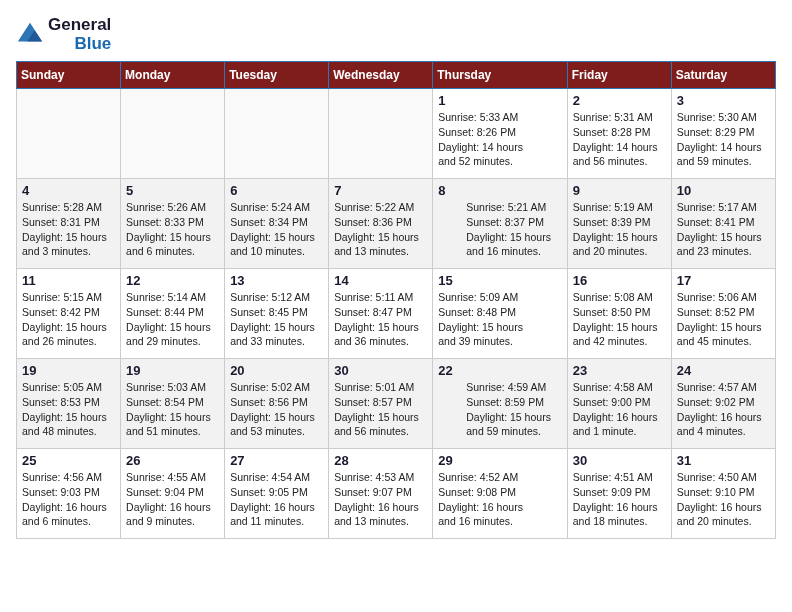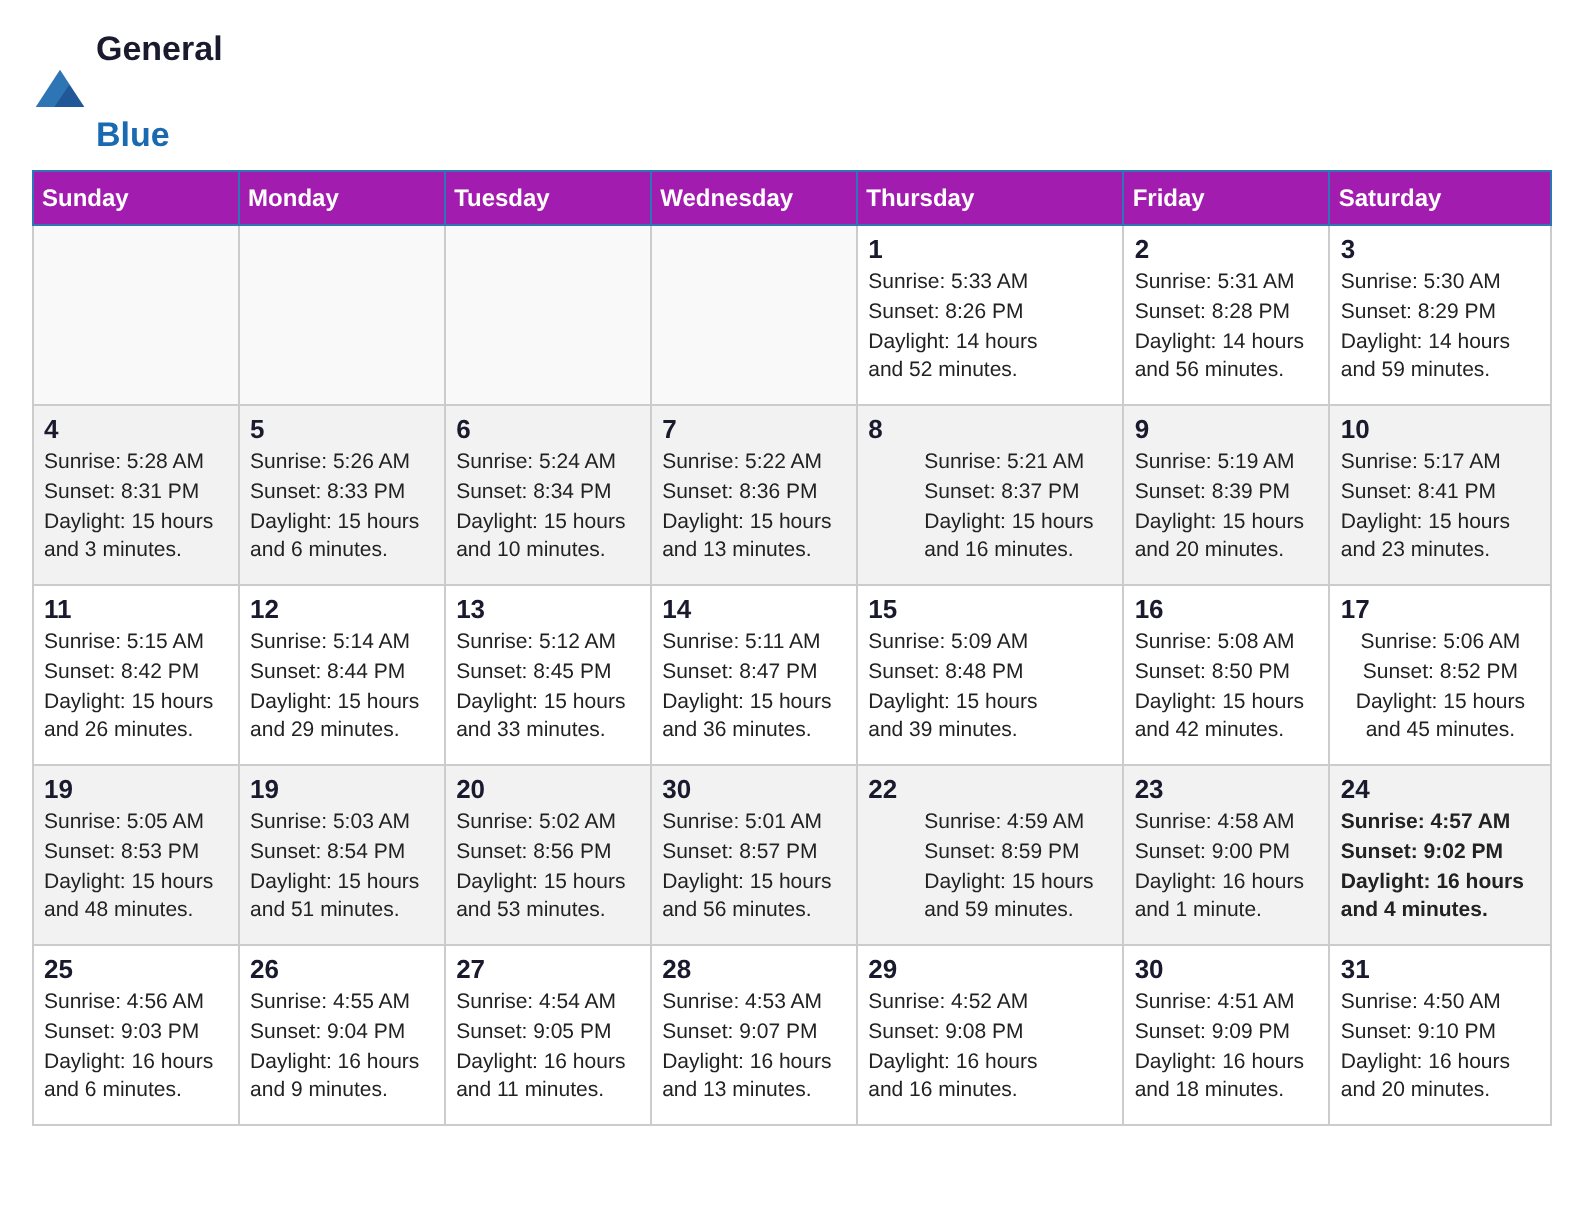--- a/index.html
+++ b/index.html
@@ -18,21 +18,20 @@
     }
     .logo {
       display: flex;
       align-items: center;
       gap: 4px;
     }
     .logo-text {
       display: flex;
       flex-direction: column;
       line-height: 1.1;
-      gap: 24px;
     }
     .logo-icon {
       width: 28px;
       height: 28px;
     }
     .title-block {
       text-align: right;
     }
     .main-title {
       font-size: 36px;
@@ -42,21 +41,21 @@
     .subtitle {
       font-size: 16px;
       color: #333;
     }
     table {
       width: 100%;
       border-collapse: collapse;
       font-size: 11px;
     }
     thead tr {
-      background-color: #a21caf;
+      background-color: #7f1d1d;
       color: #fff;
     }
     thead th {
       padding: 6px 4px;
       text-align: left;
       font-size: 12px;
       font-weight: bold;
       border: 1px solid #2e75b6;
     }
     tbody tr {
@@ -93,21 +92,21 @@
 <body>
 
 <div class="header">
   <div class="logo">
     <svg class="logo-icon" viewBox="0 0 30 30" xmlns="http://www.w3.org/2000/svg">
       <polygon points="15,2 28,22 2,22" fill="#2e75b6"></polygon>
       <polygon points="20,10 28,22 12,22" fill="#1a4a8a" opacity="0.7"></polygon>
     </svg>
     <div class="logo-text">
       <span style="font-size:17px;font-weight:bold;color:#1a1a2e;line-height:1.1;">General</span>
-      <span style="font-size:17px;font-weight:bold;color:#1a6ab1;line-height:1.1;">Blue</span>
+      <span style="font-size:17px;font-weight:bold;color:#1a6ab1;line-height:1.1;text-align:right;">Blue</span>
     </div>
   </div>
   <div class="title-block">
   </div>
 </div>
 
 <table>
   <thead>
     <tr>
     <th>Sunday</th>
@@ -236,21 +235,21 @@
         </td>
         <td>
           <div class="day-number">16</div>
           <div class="day-info" style="white-space: pre-line;">Sunrise: 5:08 AM
 Sunset: 8:50 PM
 Daylight: 15 hours
 and 42 minutes.</div>
         </td>
         <td>
           <div class="day-number">17</div>
-          <div class="day-info" style="white-space: pre-line; text-align: center;">Sunrise: 5:06 AM
+          <div class="day-info" style="white-space: pre-line;">Sunrise: 5:06 AM
 Sunset: 8:52 PM
 Daylight: 15 hours
 and 45 minutes.</div>
         </td>
       </tr>
       <tr>
         <td>
           <div class="day-number">19</div>
           <div class="day-info" style="white-space: pre-line;">Sunrise: 5:05 AM
 Sunset: 8:53 PM
@@ -287,21 +286,21 @@
         </td>
         <td>
           <div class="day-number">23</div>
           <div class="day-info" style="white-space: pre-line;">Sunrise: 4:58 AM
 Sunset: 9:00 PM
 Daylight: 16 hours
 and 1 minute.</div>
         </td>
         <td>
           <div class="day-number">24</div>
-          <div class="day-info" style="white-space: pre-line; font-weight: bold;">Sunrise: 4:57 AM
+          <div class="day-info" style="white-space: pre-line;">Sunrise: 4:57 AM
 Sunset: 9:02 PM
 Daylight: 16 hours
 and 4 minutes.</div>
         </td>
       </tr>
       <tr>
         <td>
           <div class="day-number">25</div>
           <div class="day-info" style="white-space: pre-line;">Sunrise: 4:56 AM
 Sunset: 9:03 PM

